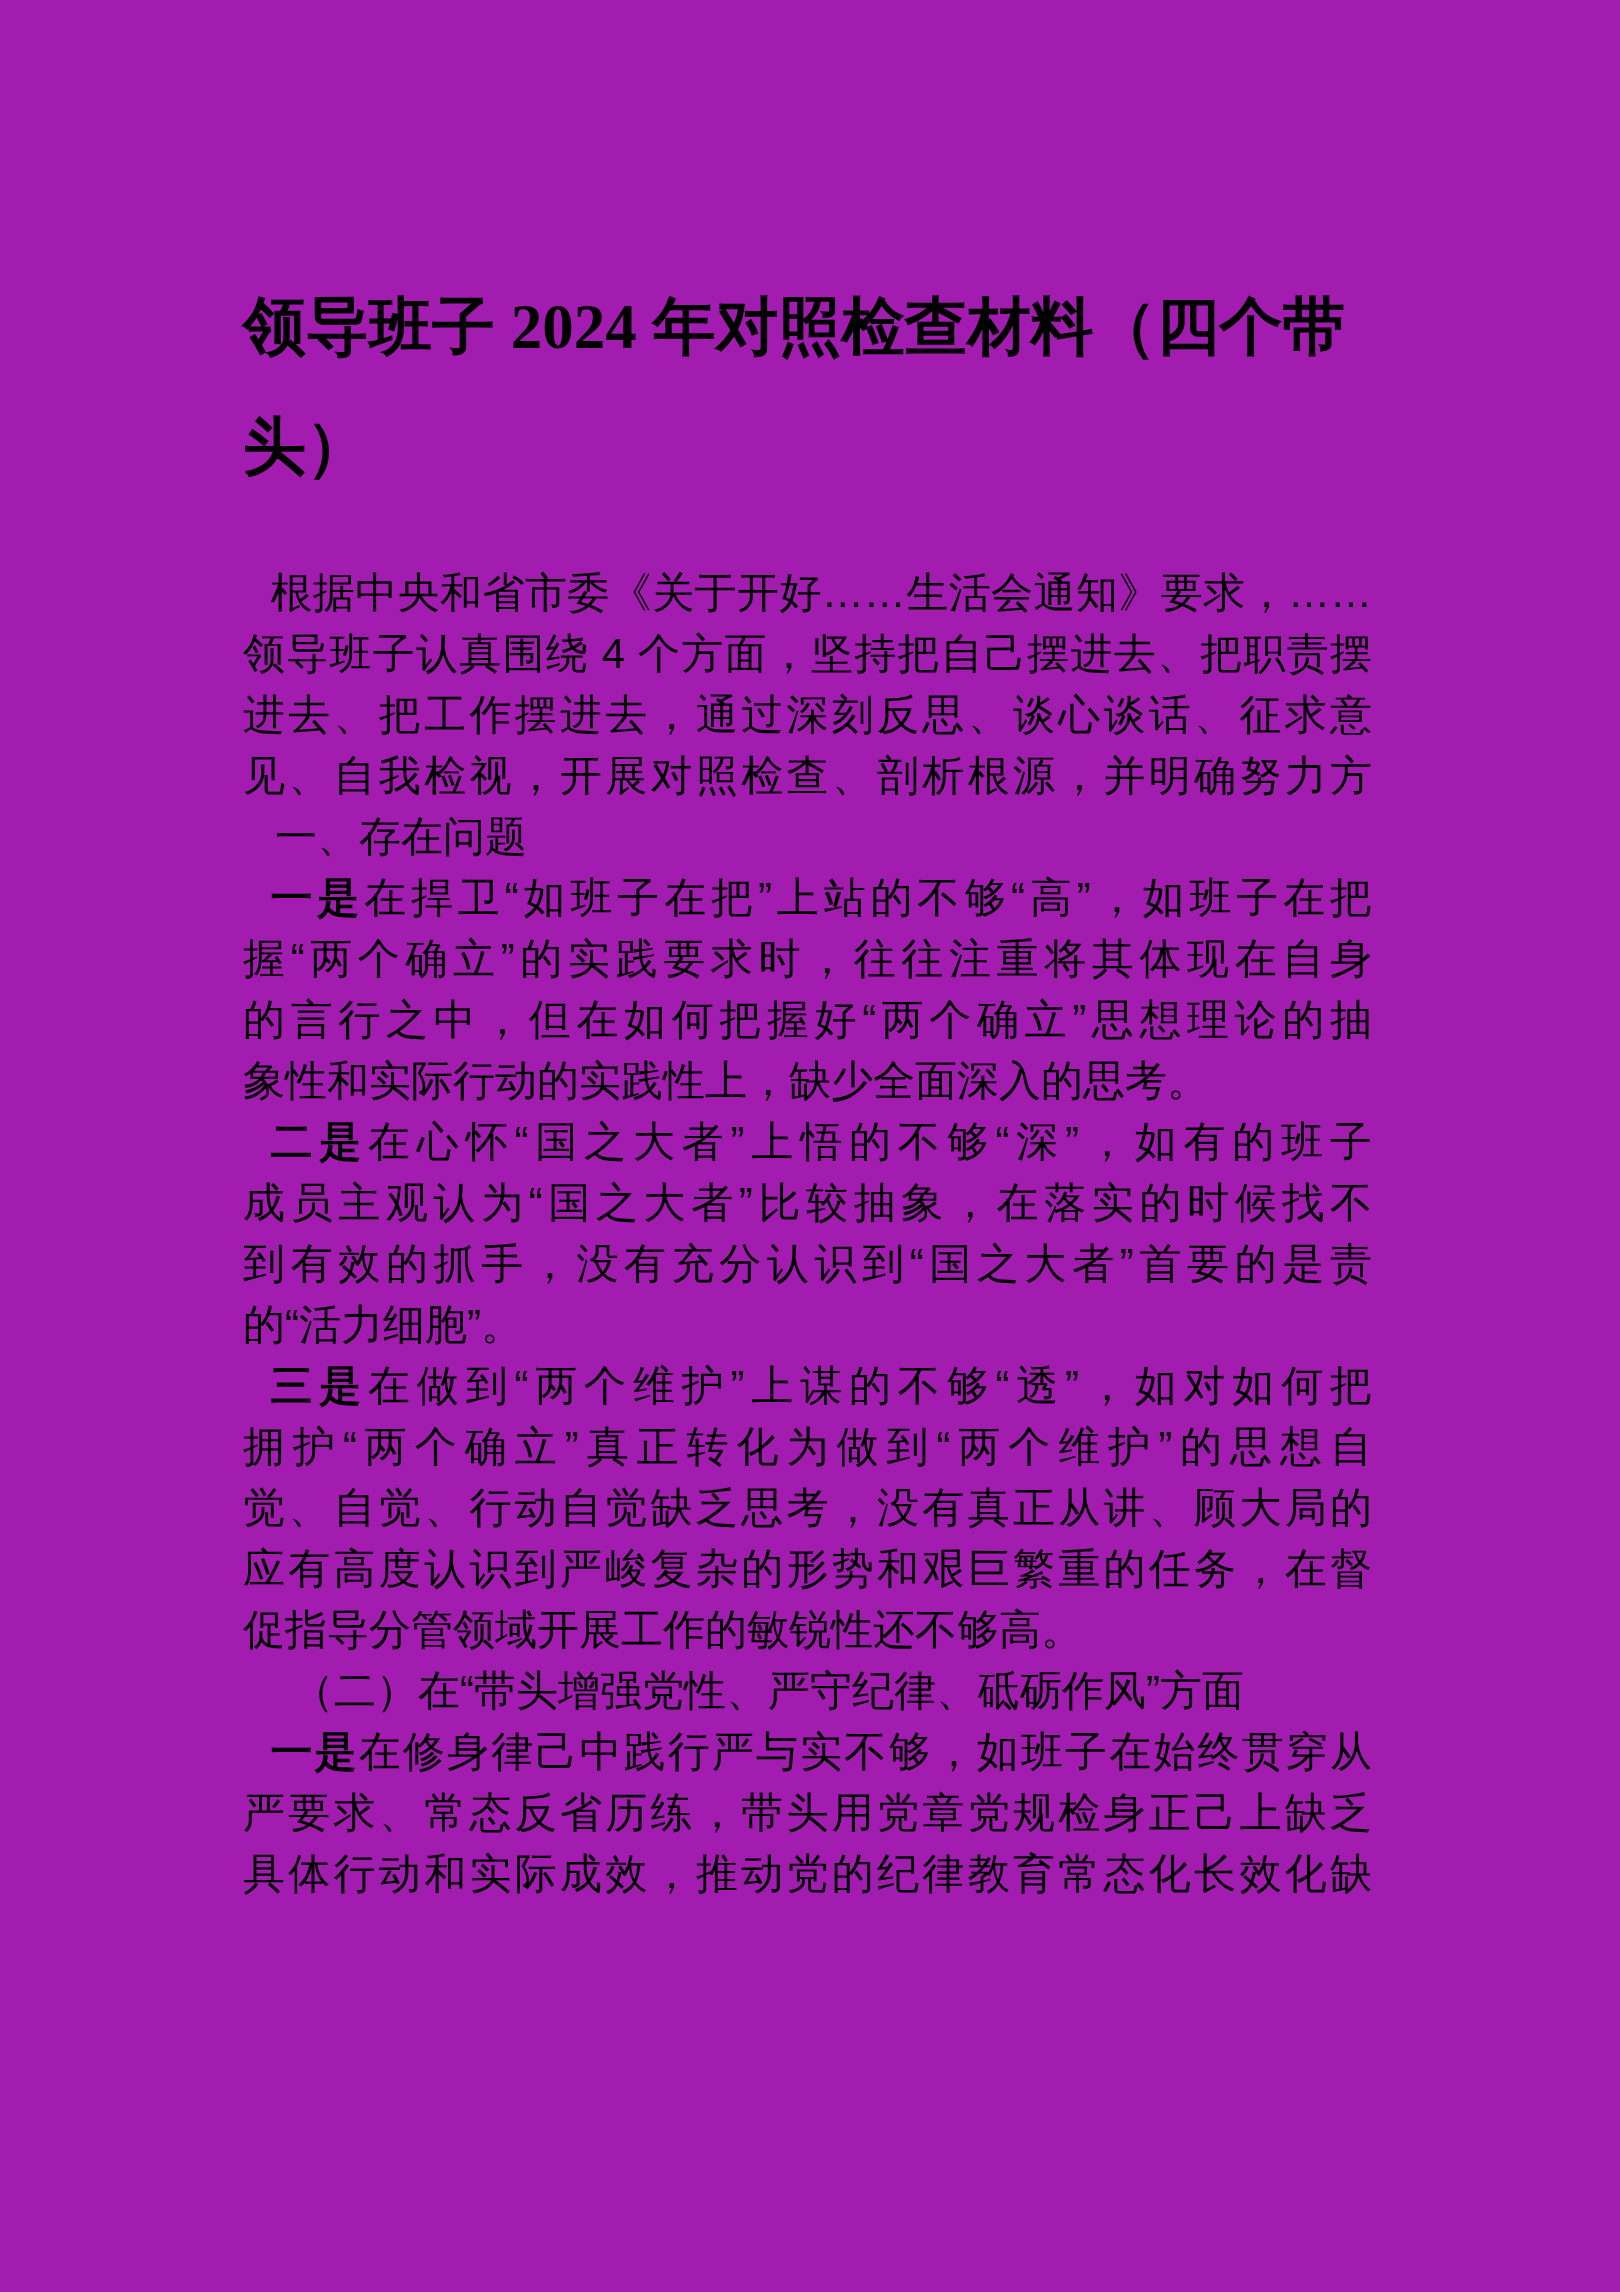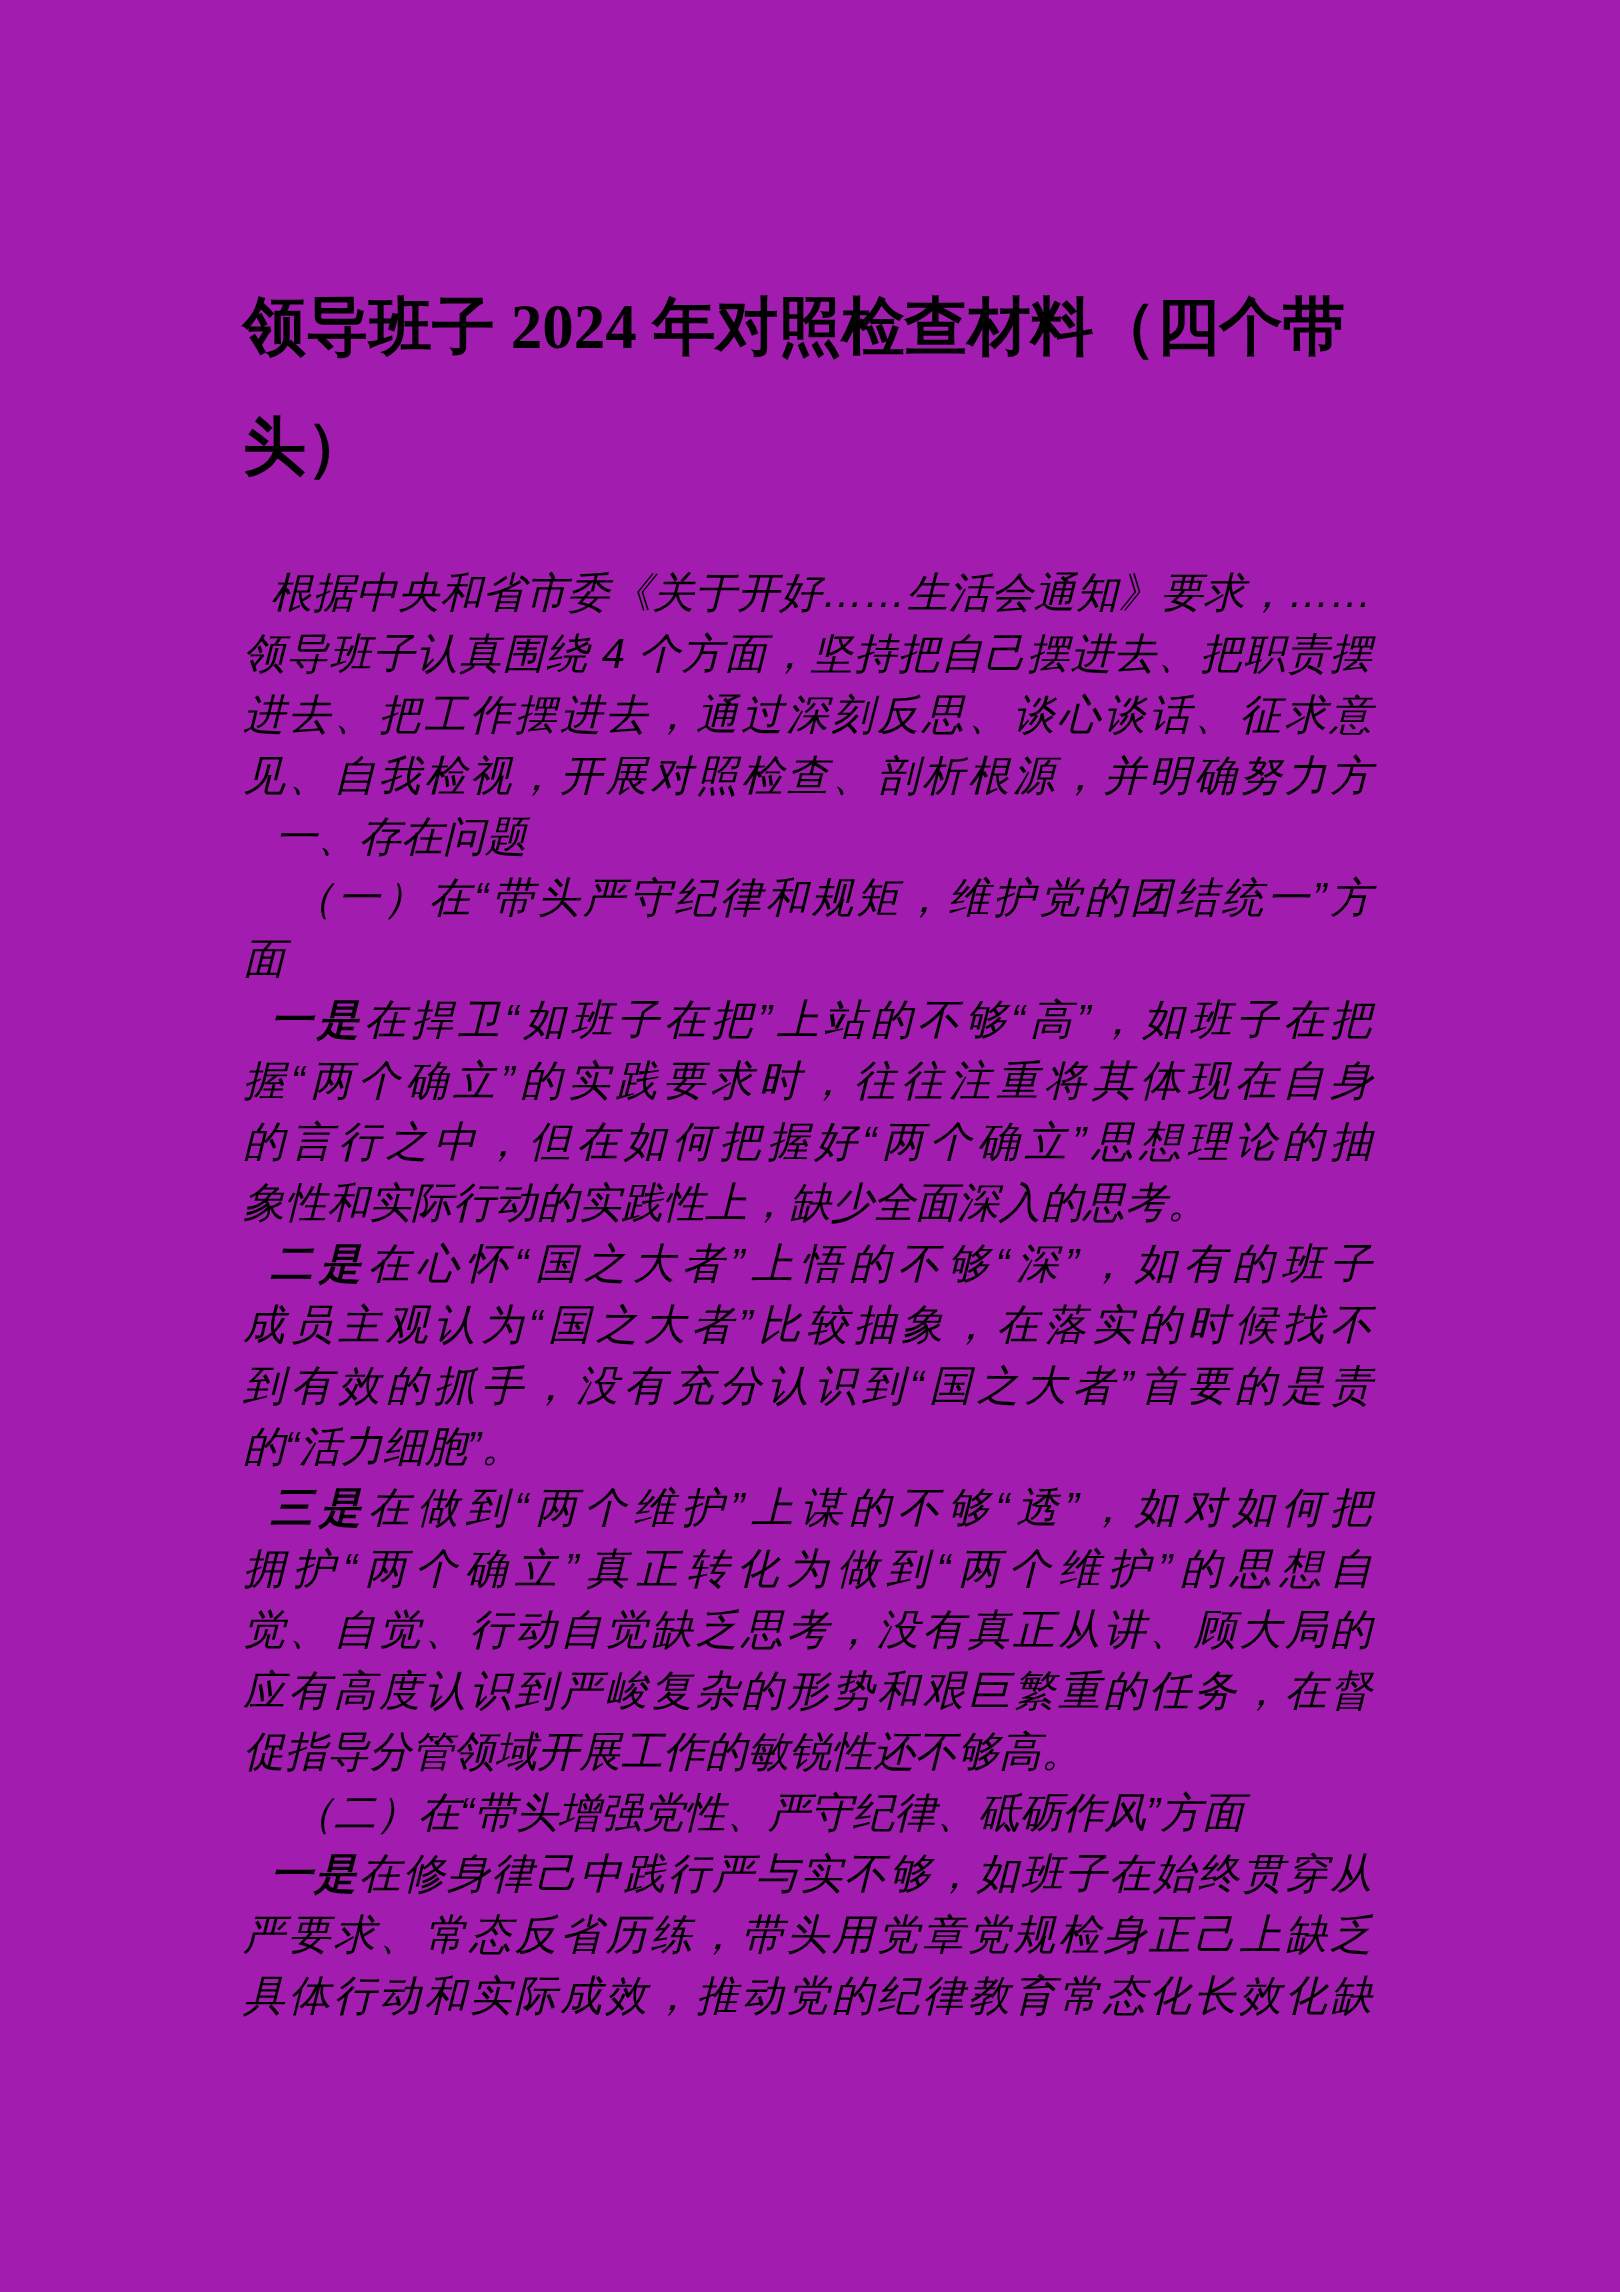--- a/index.html
+++ b/index.html
@@ -30,21 +30,20 @@
     line-height: 120px;
     margin: 0 0 55px 0;
     color: #000000;
   }
   .doc-title .tline {
     display: block;
     white-space: pre;
   }
   .para {
     margin: 0;
-    font-style: italic;
   }
   .line {
     font-size: 42px;
     line-height: 61px;
     height: 61px;
     text-align: left;
     white-space: normal;
     color: #000000;
   }
   
@@ -75,24 +74,20 @@
       <div class="line j ind"><span>根据中央和省市委《关于开好……生活会通知》要求，……</span></div>
       <div class="line j"><span>领导班子认真围绕 4 个方面，坚持把自己摆进去、把职责摆</span></div>
       <div class="line j"><span>进去、把工作摆进去，通过深刻反思、谈心谈话、征求意</span></div>
       <div class="line j"><span>见、自我检视，开展对照检查、剖析根源，并明确努力方</span></div>
     </div>
 
     <div class="para">
       <div class="line ind1"><span>一、存在问题</span></div>
     </div>
 
-    <div class="para">
-      <div class="line j ind2"><span>（一）在“带头严守纪律和规矩，维护党的团结统一”方</span></div>
-      <div class="line"><span>面</span></div>
-    </div>
 
     <div class="para">
       <div class="line j ind"><b>一是</b><span>在捍卫“如班子在把”上站的不够“高”，如班子在把</span></div>
       <div class="line j"><span>握“两个确立”的实践要求时，往往注重将其体现在自身</span></div>
       <div class="line j"><span>的言行之中，但在如何把握好“两个确立”思想理论的抽</span></div>
       <div class="line"><span>象性和实际行动的实践性上，缺少全面深入的思考。</span></div>
     </div>
 
     <div class="para">
       <div class="line j ind"><b>二是</b><span>在心怀“国之大者”上悟的不够“深”，如有的班子</span></div>

